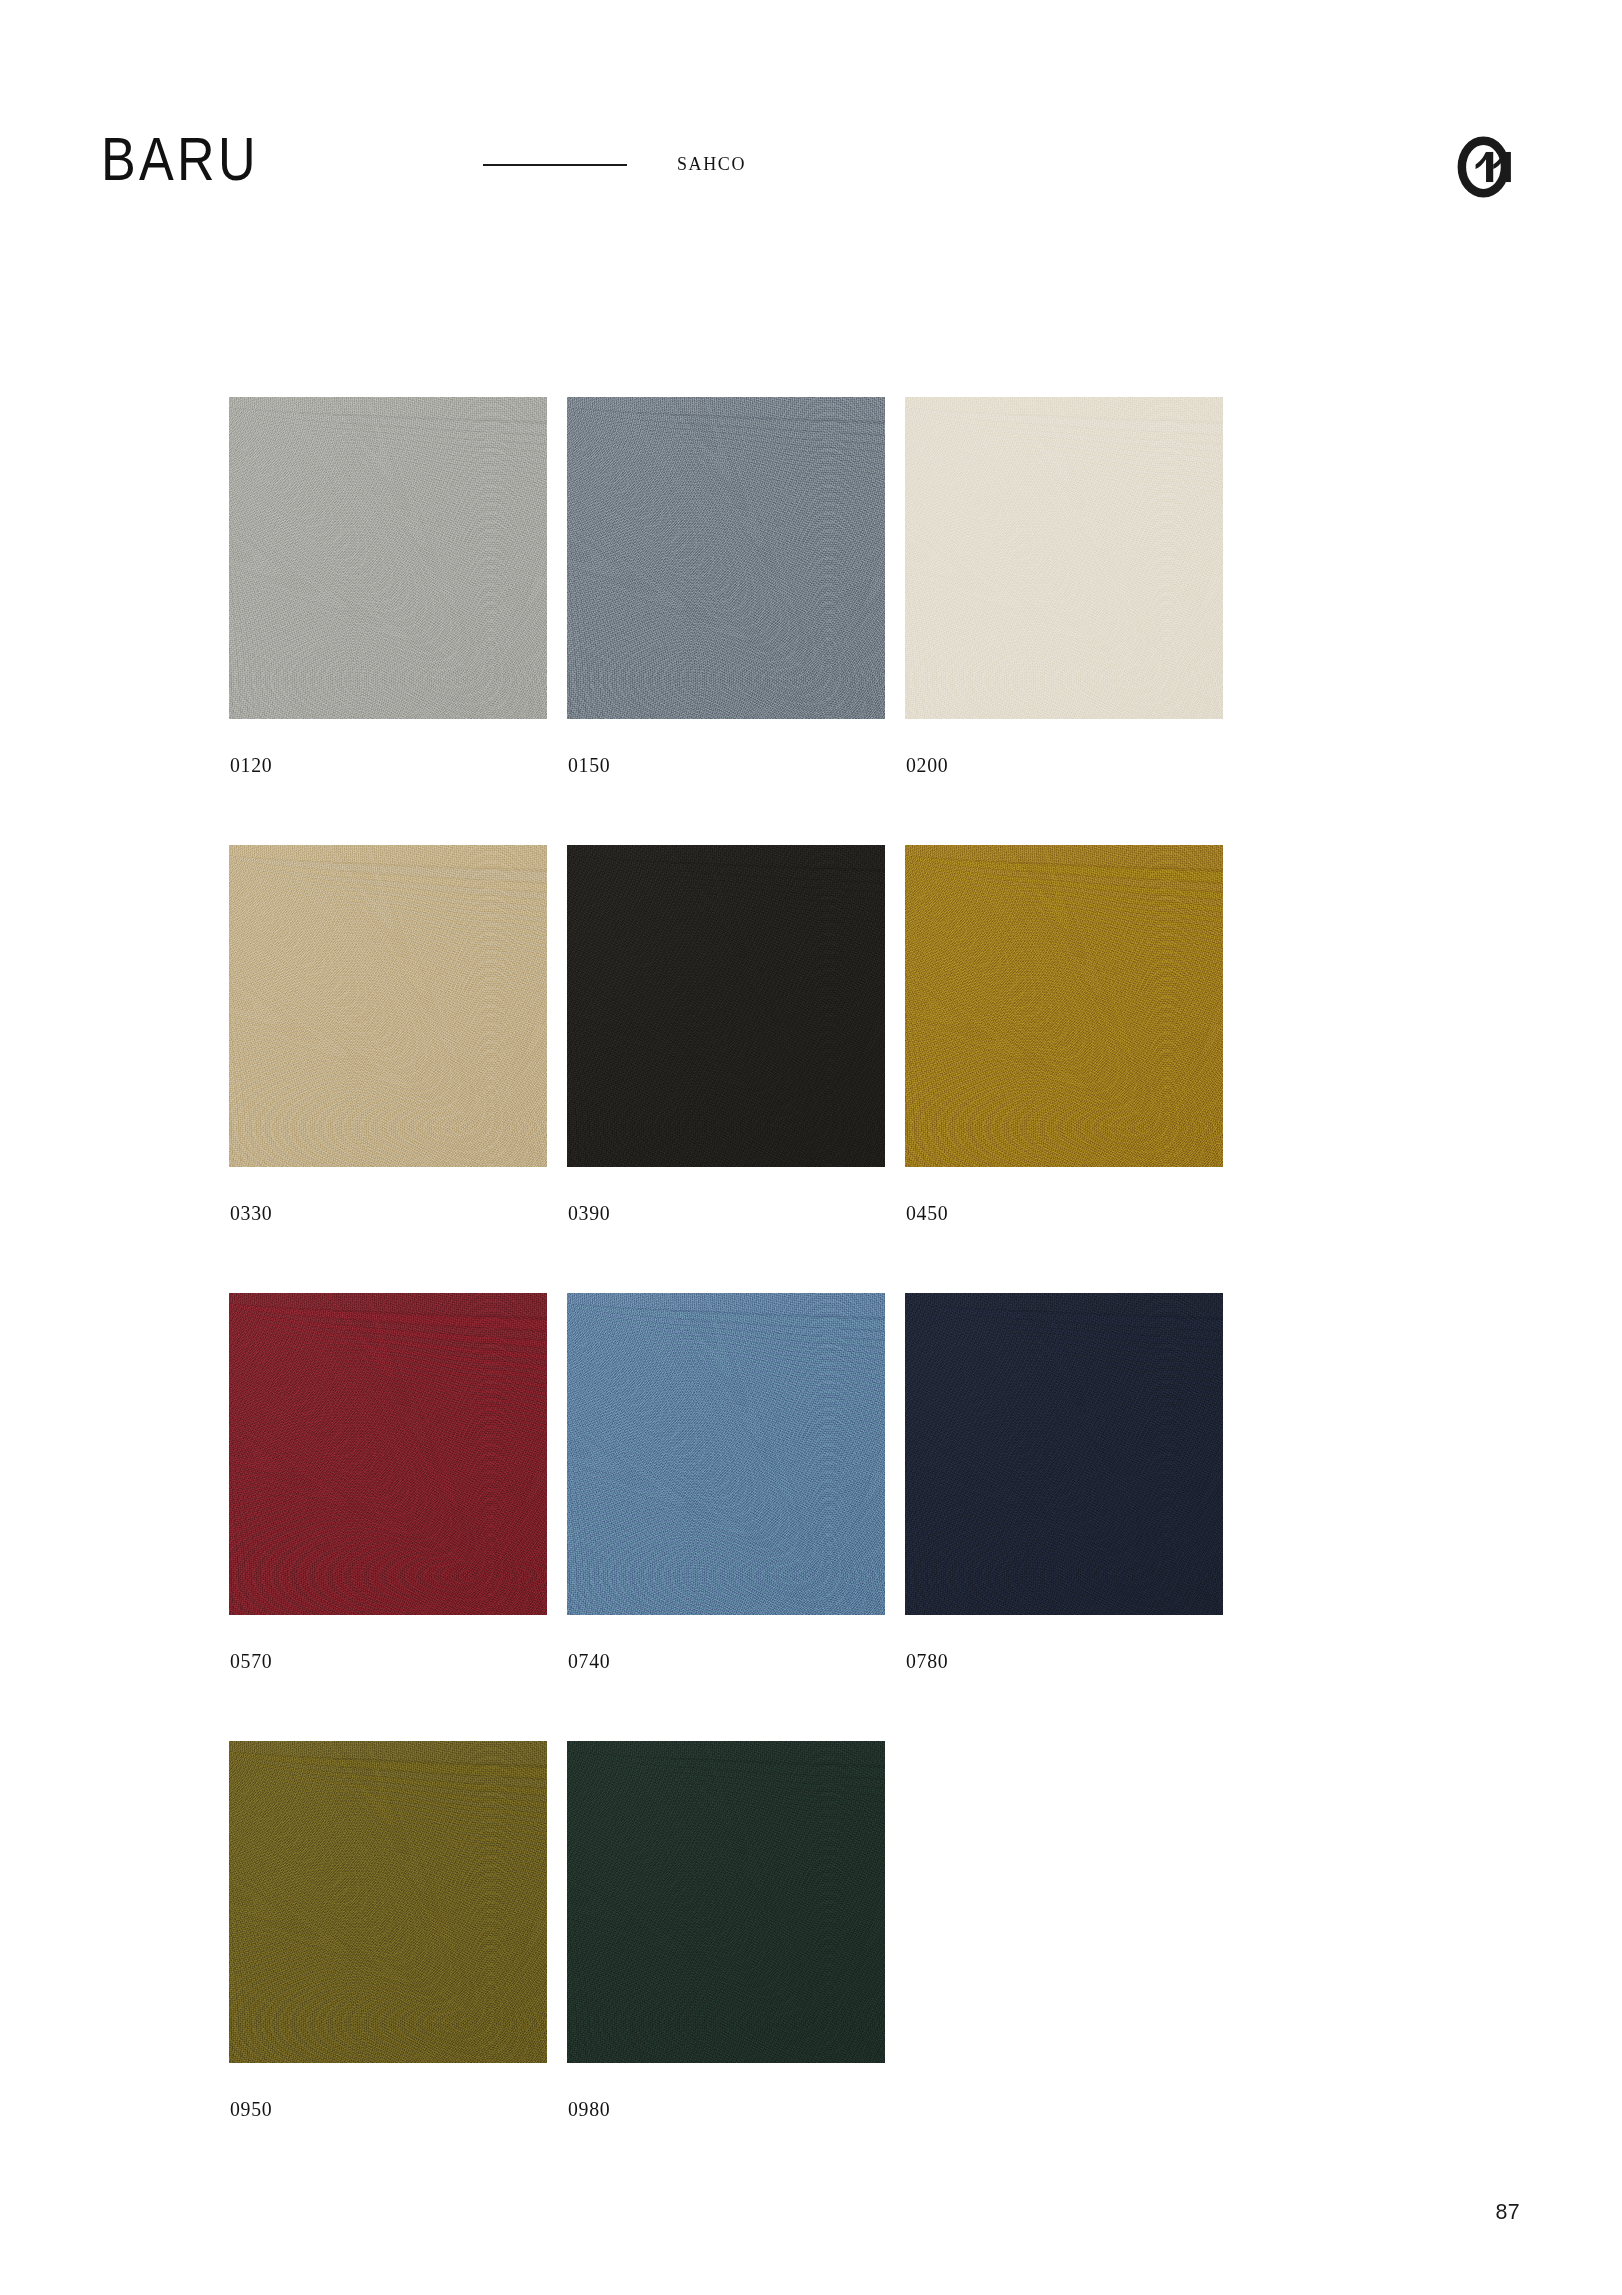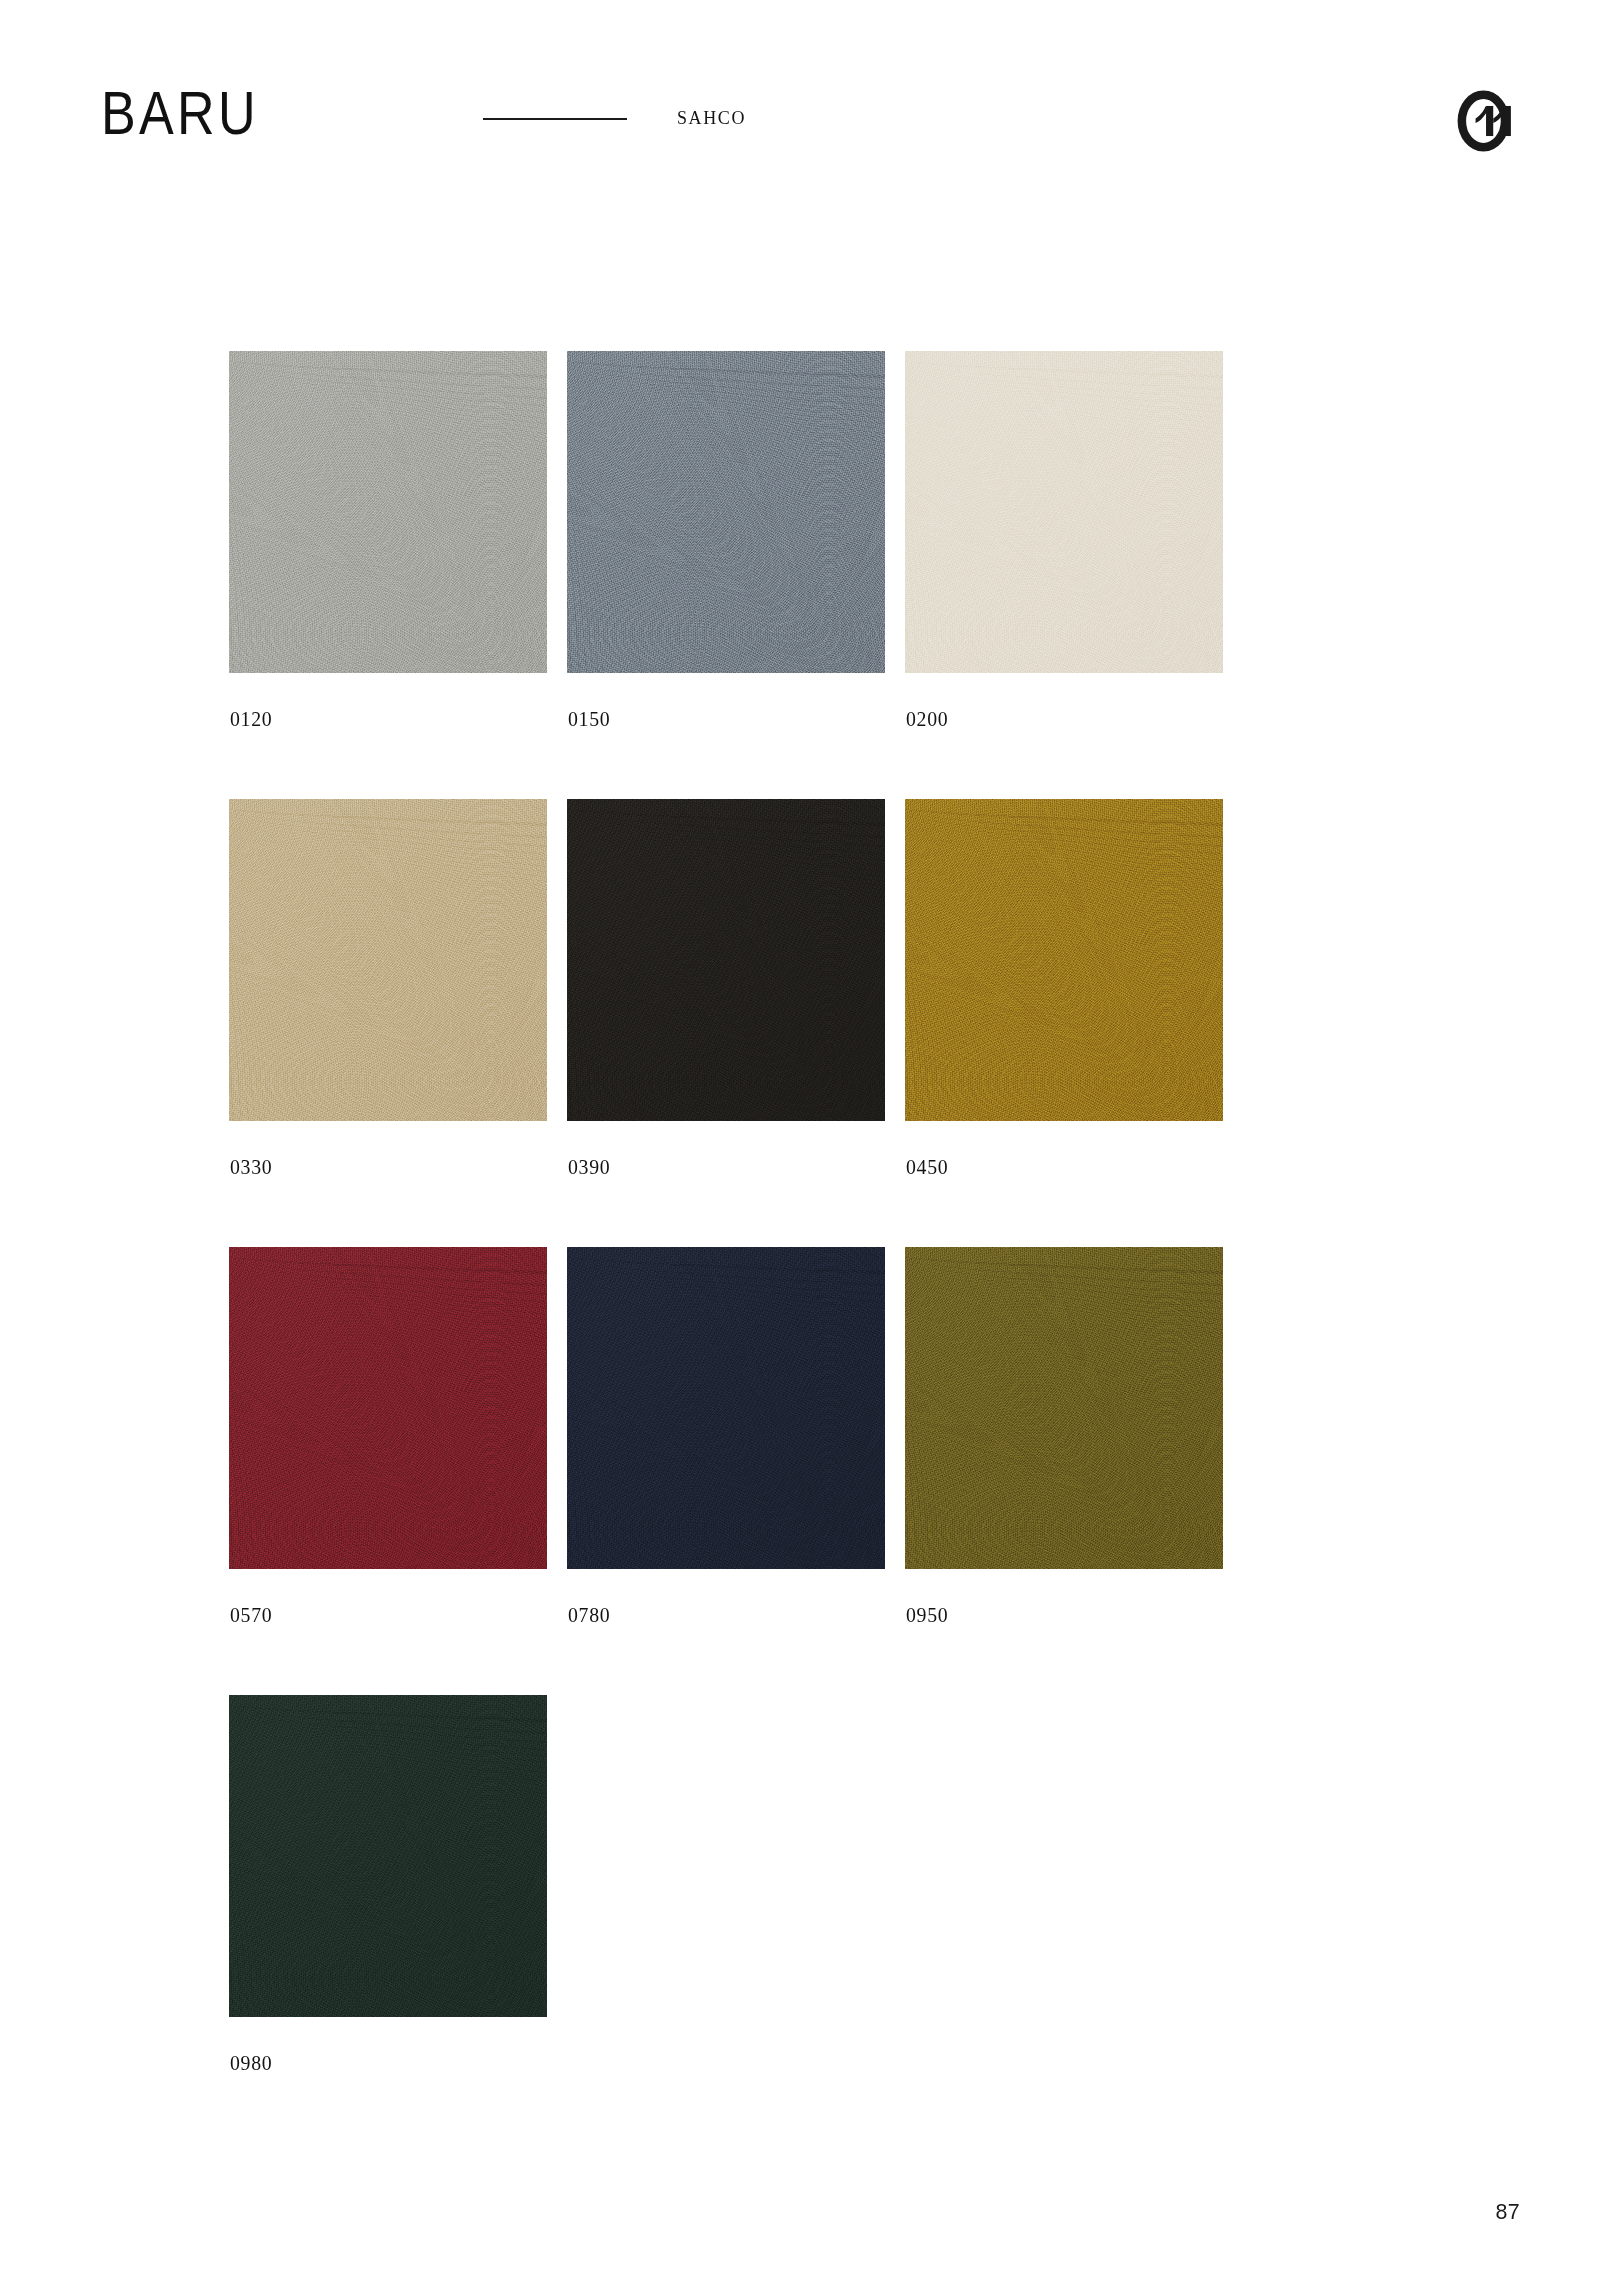--- a/index.html
+++ b/index.html
@@ -15,20 +15,21 @@
     position: relative;
     font-family: "Liberation Sans", sans-serif;
     -webkit-font-smoothing: antialiased;
     overflow: hidden;
   }
 
   .page {
     position: absolute;
     inset: 0;
     background: #ffffff;
+    margin-top: 46px;
   }
 
   
   .header {
     position: absolute;
     top: 77px;
     left: 101px;
     right: 101px;
     height: 84px;
   }
@@ -211,20 +212,24 @@
       </div>
       <div class="swatch-cell">
         <div class="swatch-chip" style="background-color: rgb(156, 122, 29);"></div>
         <div class="swatch-label">0450</div>
       </div>
       <div class="swatch-cell">
         <div class="swatch-chip" style="background-color: rgb(123, 32, 41);"></div>
         <div class="swatch-label">0570</div>
       </div>
       <div class="swatch-cell">
+        <div class="swatch-chip" style="background-color: rgb(94, 128, 159);"></div>
+        <div class="swatch-label">0740</div>
+      </div>
+      <div class="swatch-cell">
         <div class="swatch-chip" style="background-color: rgb(29, 35, 51);"></div>
         <div class="swatch-label">0780</div>
       </div>
       <div class="swatch-cell">
         <div class="swatch-chip" style="background-color: rgb(108, 95, 33);"></div>
         <div class="swatch-label">0950</div>
       </div>
       <div class="swatch-cell">
         <div class="swatch-chip" style="background-color: rgb(31, 47, 40);"></div>
         <div class="swatch-label">0980</div>

